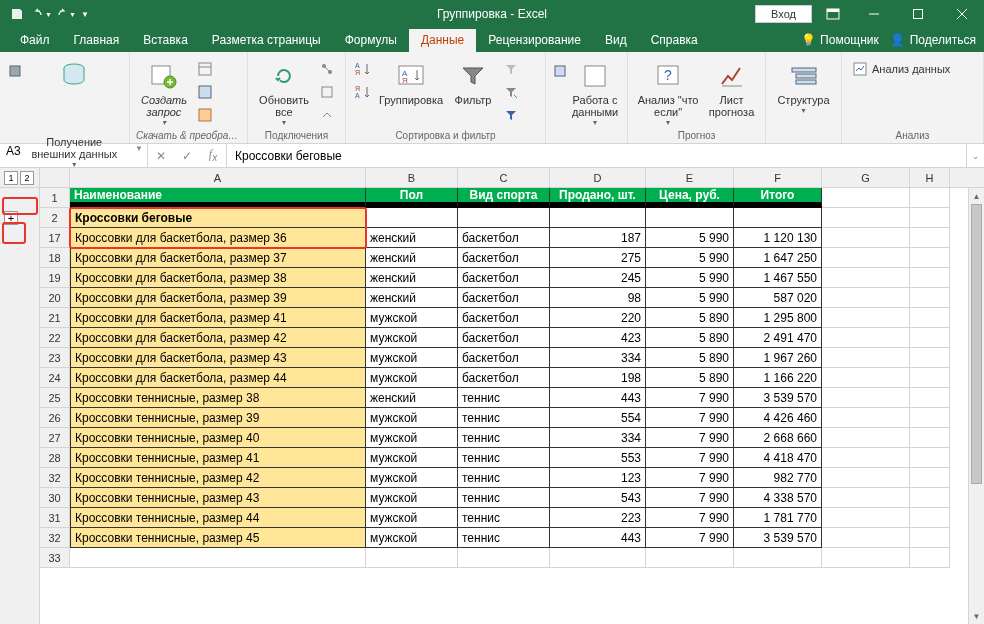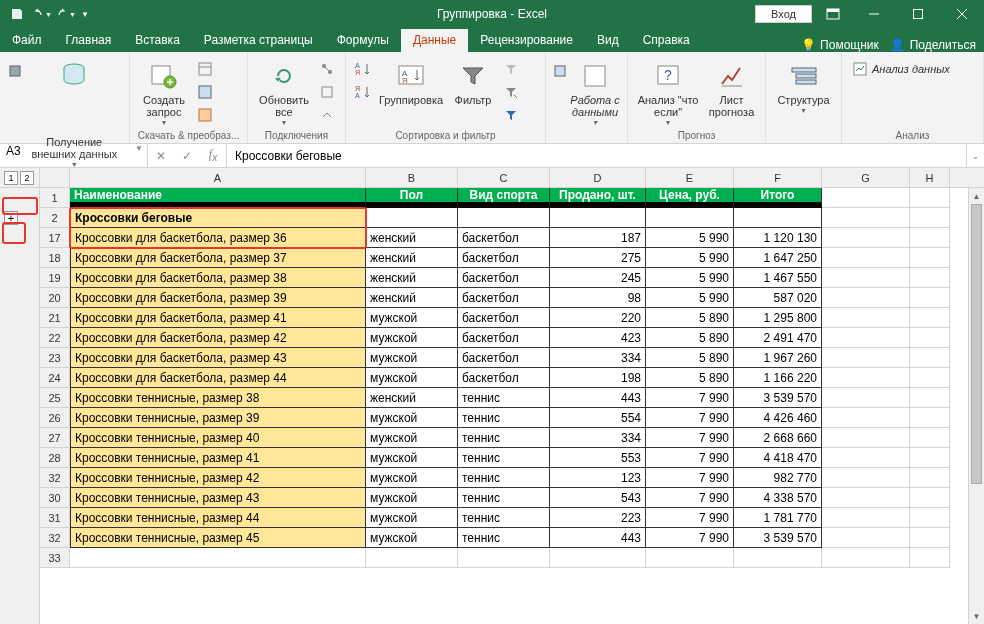--- a/index.html
+++ b/index.html
@@ -9,37 +9,37 @@
 .titlebar { height: 28px; background: #217346; display: flex; align-items: center; color: #fff; position: relative; }
 .qat { display: flex; align-items: center; gap: 2px; padding-left: 6px; }
 .qat-btn { width: 22px; height: 22px; display: flex; align-items: center; justify-content: center; cursor: pointer; }
 .title-center { position: absolute; left: 50%; transform: translateX(-50%); font-size: 12px; }
 .title-right { margin-left: auto; display: flex; align-items: center; gap: 4px; padding-right: 2px; }
 .login-btn { background: #fff; color: #333; padding: 2px 15px; font-size: 11px; border: 1px solid #ccc; cursor: pointer; }
 .win-btn { width: 40px; height: 28px; display: flex; align-items: center; justify-content: center; cursor: pointer; }
 .ribbon-display { width: 34px; height: 24px; display:flex; align-items:center; justify-content:center; cursor:pointer;}
 
 
-.tabs { height: 24px; background: #217346; display: flex; align-items: flex-end; padding-left: 0; }
+.tabs { height: 24px; background: #217346; display: flex; align-items: center; padding-left: 8px; }
 .tab { padding: 4px 12px 5px; color: #fff; font-size: 12px; cursor: pointer; }
 .tab.active { background: #f3f3f3; color: #c2410c; }
 .tabs-right { margin-left: auto; display: flex; align-items: center; padding-right: 8px; gap: 12px; }
 .tabs-right-item { color: #fff; font-size: 12px; cursor: pointer; display: flex; align-items: center; gap: 4px; }
 
 
 .ribbon { height: 92px; background: #f3f3f3; border-bottom: 1px solid #d4d4d4; display: flex; }
 .ribbon-group { border-right: 1px solid #e0e0e0; padding: 2px 6px 0; display: flex; flex-direction: column; }
 .ribbon-group-body { flex: 1; display: flex; align-items: flex-start; gap: 2px; padding-top: 4px; }
 .ribbon-group-label { text-align: center; font-size: 10px; color: #666; padding: 1px 0 2px; white-space: nowrap; overflow: hidden; text-overflow: ellipsis; }
 .ribbon-btn-large { display: flex; flex-direction: column; align-items: center; width: 66px; cursor: pointer; padding: 2px 0; }
 .ribbon-btn-large .icon { width: 32px; height: 32px; display: flex; align-items: center; justify-content: center; }
 .ribbon-btn-large .label { font-size: 11px; text-align: center; line-height: 12px; margin-top: 2px; color: #333; }
 .ribbon-col { display: flex; flex-direction: column; gap: 1px; }
 .ribbon-btn-small { width: 22px; height: 22px; display: flex; align-items: center; justify-content: center; cursor: pointer; }
-.ribbon-btn-med { display: flex; align-items: center; gap: 4px; padding: 2px 4px; cursor: pointer; font-size: 11px; color: #333; height: 22px; font-style: italic; }
+.ribbon-btn-med { display: flex; align-items: center; gap: 4px; padding: 2px 4px; cursor: pointer; font-size: 11px; color: #333; height: 22px; }
 .drop-arrow { font-size: 8px; color: #666; }
 
 
 .formula-bar { height: 24px; border-bottom: 1px solid #d4d4d4; display: flex; align-items: stretch; background: #fff; }
 .name-box { width: 148px; border-right: 1px solid #d4d4d4; display: flex; align-items: flex-start; padding: 0 6px; font-size: 12px; position: relative; }
 .name-box-drop { position: absolute; right: 4px; font-size: 8px; color: #888; }
 .fb-btns { display: flex; align-items: center; border-right: 1px solid #d4d4d4; }
 .fb-btn { width: 26px; height: 100%; display: flex; align-items: center; justify-content: center; color: #888; cursor: pointer; font-size: 12px; }
 .fx { font-style: italic; font-family: serif; }
 .formula-input { flex: 1; padding: 0 8px; display: flex; align-items: center; font-size: 12px; }
@@ -167,21 +167,21 @@
               <path d="M6 8v12c0 2 4 4 10 4s10-2 10-4V8" fill="#d4e8f4" stroke="#3a7"></path>
             </svg>
           </div>
         <div class="label" style="white-space:pre-line;margin-top:44px;">Получение
 внешних данных</div>
           <span class="drop-arrow">▾</span>
       </div>
     </div>
     <div class="ribbon-group-label"></div>
   </div>
-  <div class="ribbon-group" style="width:118px;">
+  <div class="ribbon-group" style="width:118px;font-style:italic;">
     <div class="ribbon-group-body">
       <div class="ribbon-btn-large" style="width:56px;">
         <div class="icon">
             <svg width="32" height="32">
               <rect x="4" y="6" width="18" height="18" fill="#fff" stroke="#888"></rect>
               <circle cx="22" cy="22" r="6" fill="#7b3" stroke="#582"></circle>
               <path d="M22 19v6M19 22h6" stroke="#fff" stroke-width="1.5"></path>
             </svg>
           </div>
         <div class="label" style="white-space:pre-line;">Создать
@@ -295,21 +295,21 @@
           </div>
         <div class="ribbon-btn-small">
             <svg width="16" height="16">
               <path d="M3 4h10l-4 4v5l-2-1v-4z" fill="#36a"></path>
             </svg>
           </div>
       </div>
     </div>
     <div class="ribbon-group-label">Сортировка и фильтр</div>
   </div>
-  <div class="ribbon-group" style="width:82px;font-style:italic;">
+  <div class="ribbon-group" style="width:82px;">
     <div class="ribbon-group-body">
       <div class="ribbon-btn-small" style="width:18px;height:68px;align-items:flex-start;padding-top:6px;">
           <svg width="14" height="14">
             <rect x="2" y="2" width="10" height="10" fill="#cde" stroke="#567"></rect>
           </svg>
         </div>
       <div class="ribbon-btn-large" style="width:62px;">
         <div class="icon">
             <svg width="32" height="32">
               <rect x="6" y="6" width="20" height="20" fill="#fff" stroke="#888"></rect>

